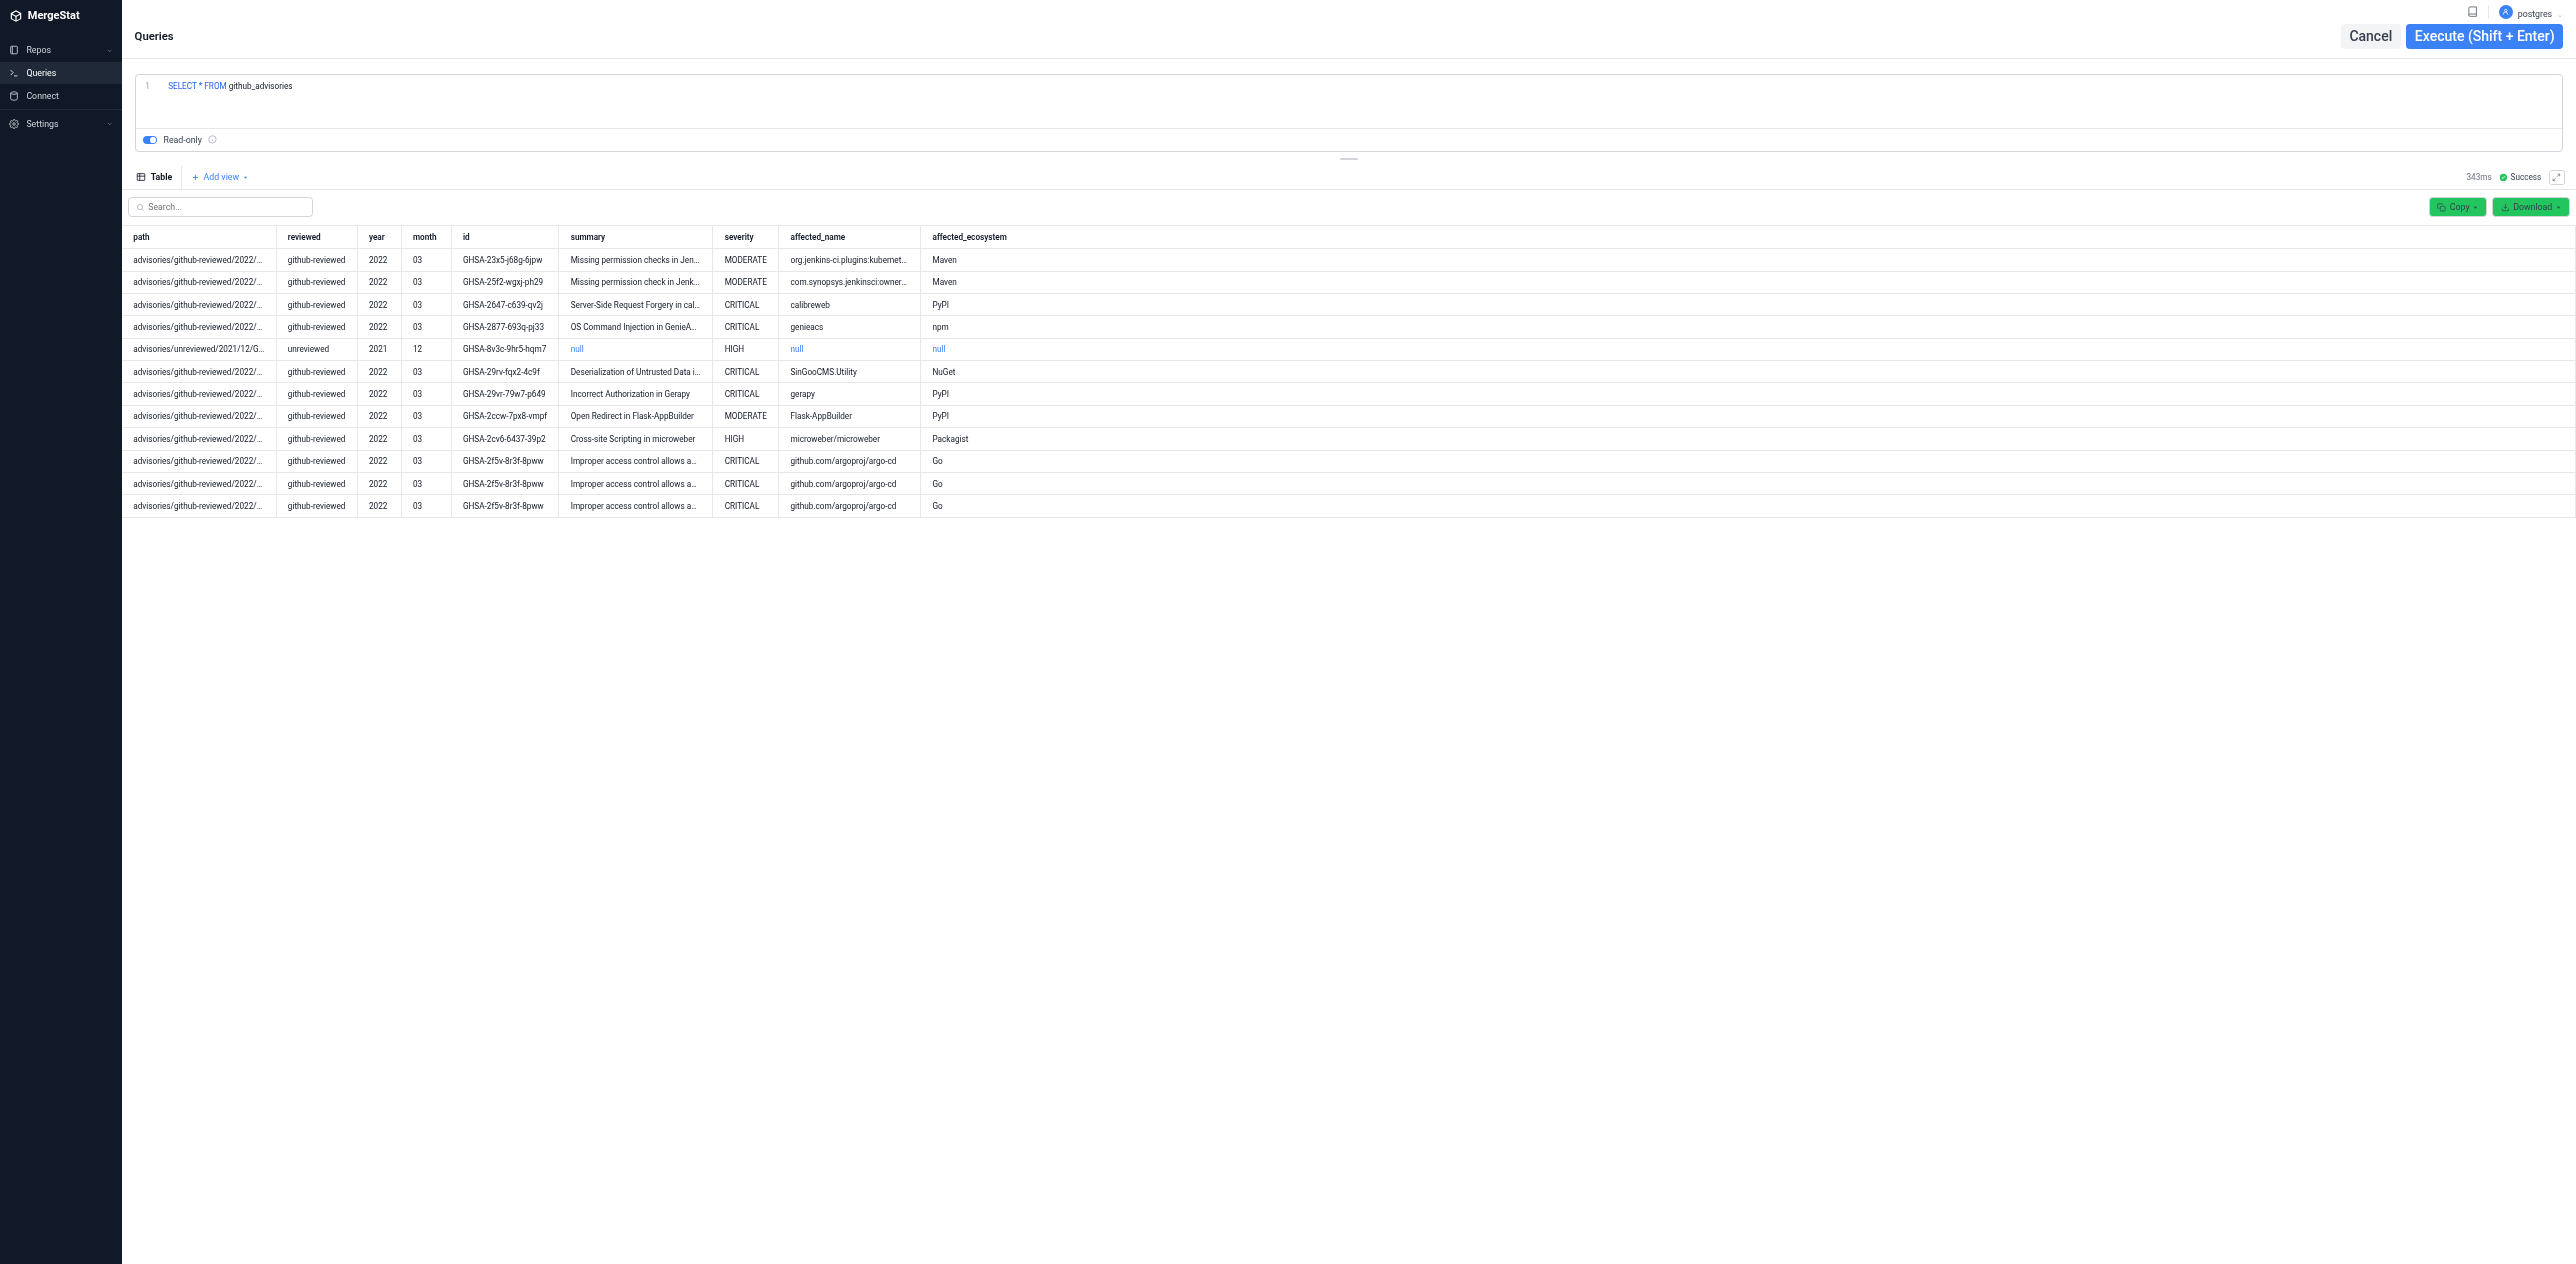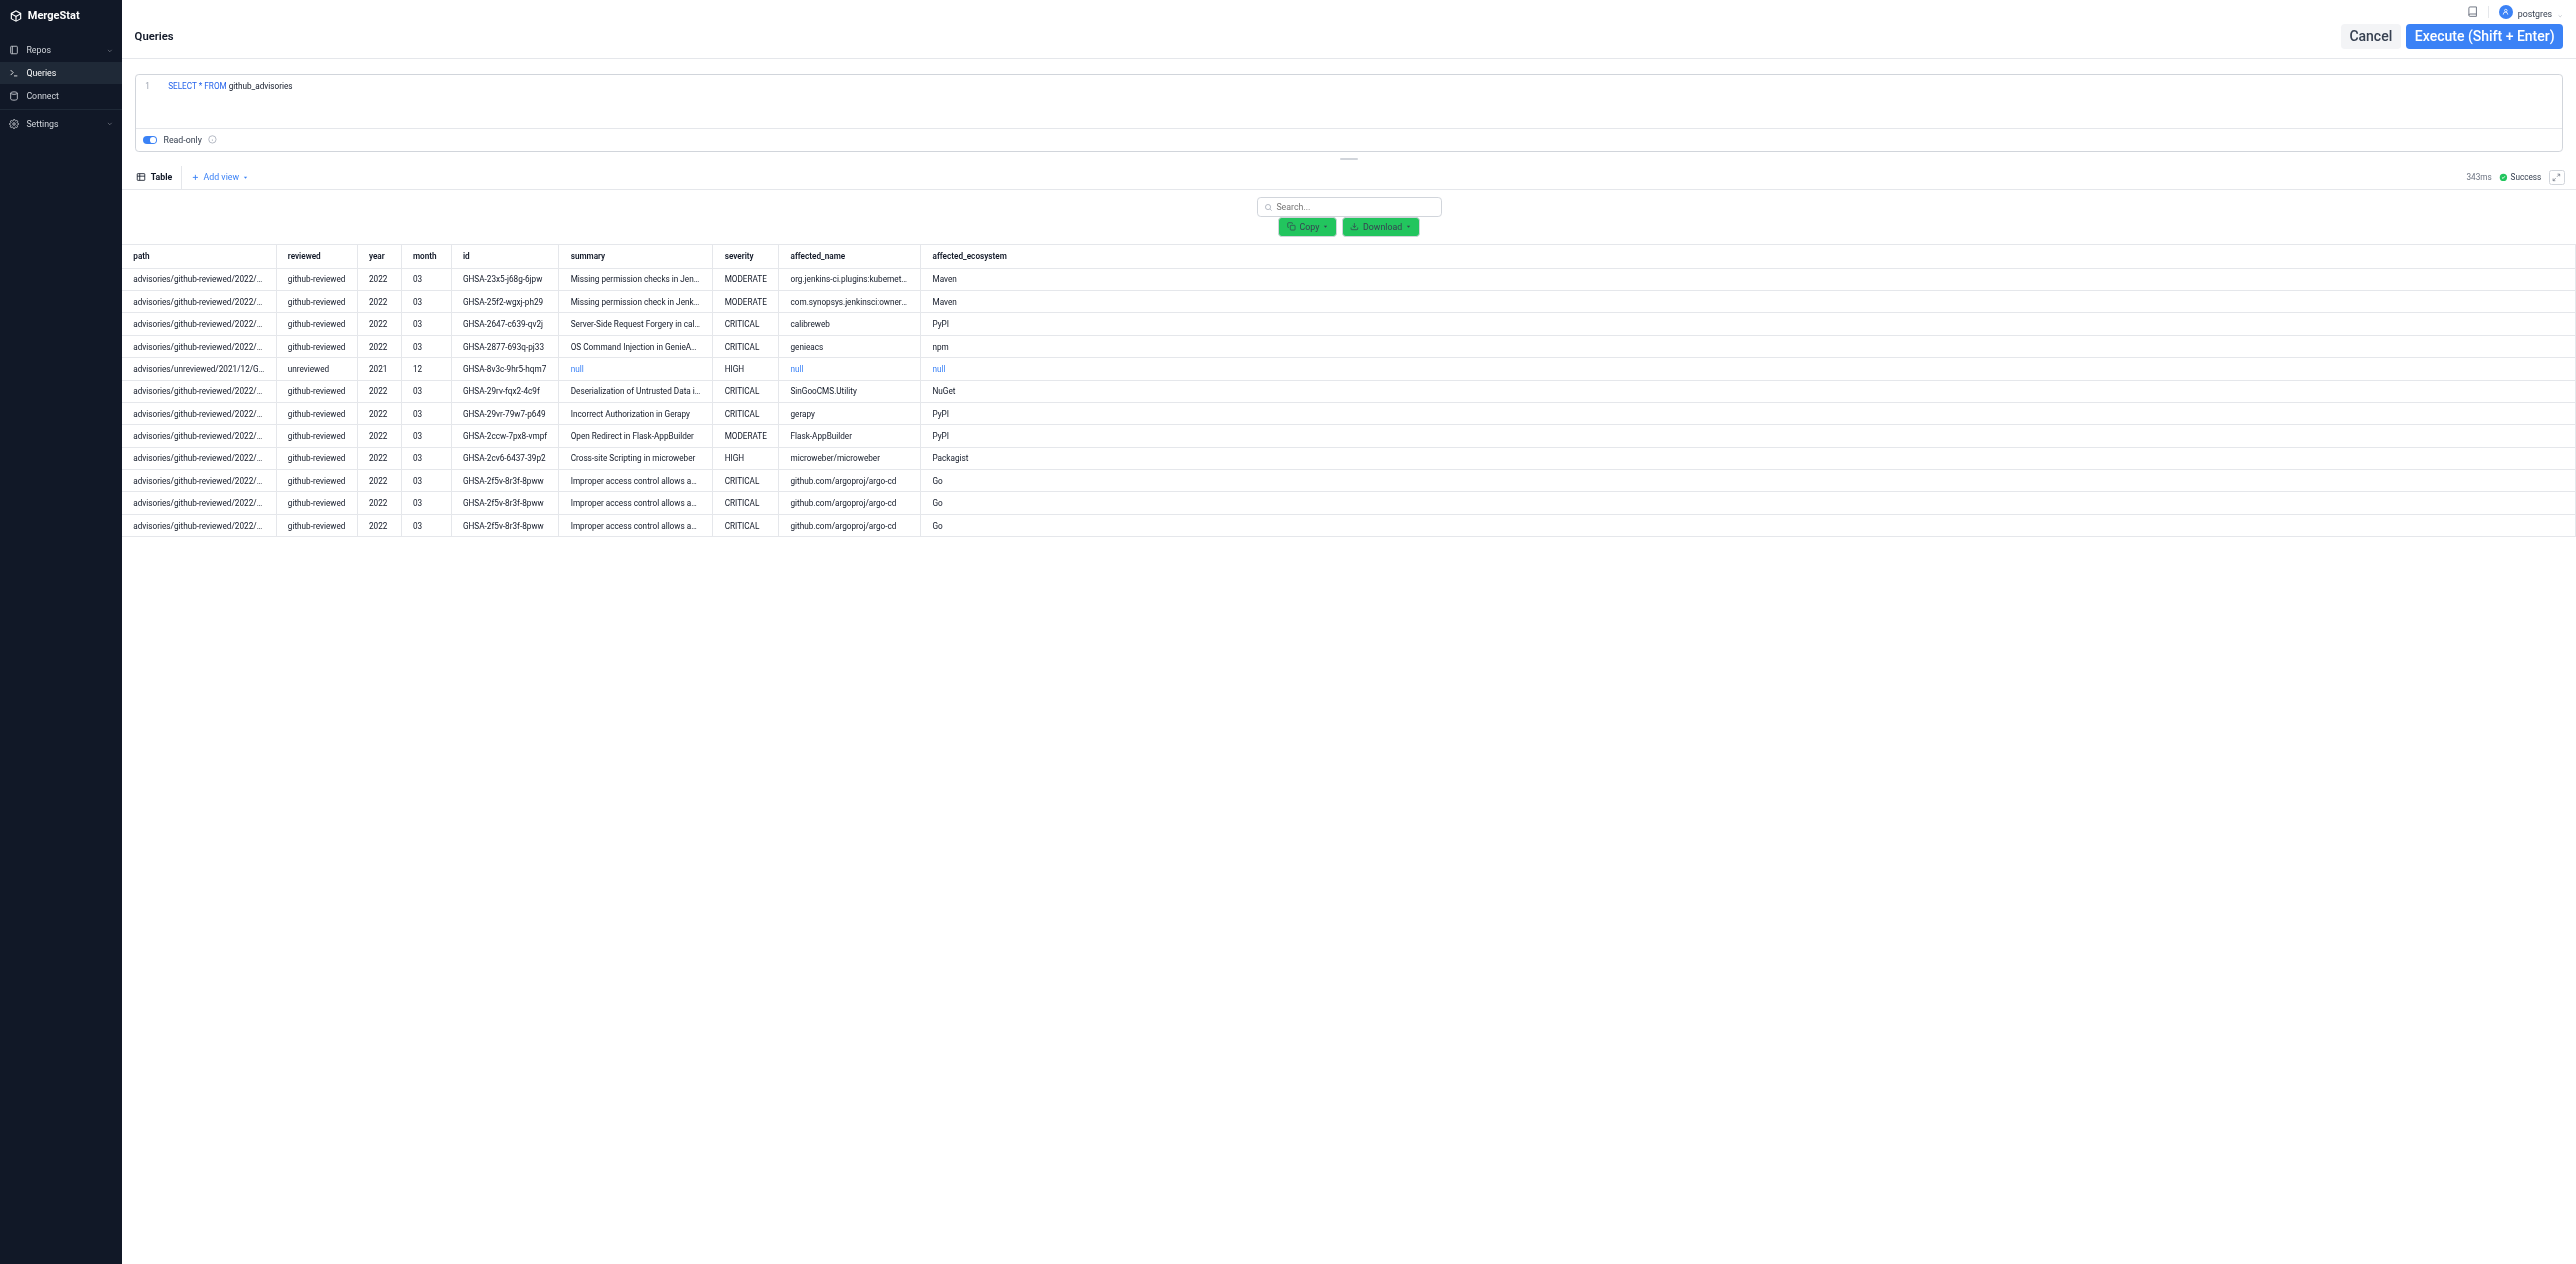--- a/index.html
+++ b/index.html
@@ -51,21 +51,21 @@
     .tab { display: flex; align-items: center; gap: 5px; padding: 6.3px 8.8px; font-size: 8.8px; border-right: 0.6px solid #e5e7eb; cursor: pointer; }
     .tab.active { font-weight: 700; }
     .add-view { display: flex; align-items: center; gap: 3.8px; padding: 6.3px 8.8px; color: #3b82f6; font-size: 8.8px; cursor: pointer; }
     .tabs-spacer { flex: 1; }
     .status-area { display: flex; align-items: center; gap: 7.6px; padding: 0 6.3px; font-size: 8.2px; }
     .status-time { color: #6b7280; }
     .status-success { display: flex; align-items: center; gap: 2.5px; color: #374151; }
     .check-icon { color: #22c55e; }
     .expand-btn { border: 0.6px solid #d1d5db; border-radius: 2.5px; padding: 2.5px; cursor: pointer; display: flex; }
     
-    .controls-row { display: flex; align-items: center; justify-content: space-between; padding: 7.6px 6.3px; flex-direction: column; }
+    .controls-row { display: flex; align-items: center; justify-content: space-between; padding: 7.6px 6.3px; }
     .search-box { display: flex; align-items: center; gap: 3.8px; border: 0.6px solid #d1d5db; border-radius: 3.8px; padding: 3.8px 6.3px; width: 185px; }
     .search-box input { border: none; outline: none; font-size: 8.8px; flex: 1; }
     .control-actions { display: flex; gap: 5px; }
     .btn-outline { border: 0.6px solid #d1d5db; background: #22c55e; color: #374151; display: flex; align-items: center; gap: 3.8px; padding: 3.8px 7.6px; border-radius: 3.8px; font-size: 8.8px; cursor: pointer; }
     
     .table-wrap { flex: 1; overflow: auto; border-top: 0.6px solid #e5e7eb; }
     table { border-collapse: collapse; width: max-content; min-width: 100%; font-size: 8.2px; }
     th { text-align: left; font-weight: 600; padding: 6.3px 11.3px; border-right: 0.6px solid #e5e7eb; border-bottom: 0.6px solid #e5e7eb; background: #fff; position: sticky; top: 0; white-space: nowrap; }
     td { padding: 5.7px 11.3px; border-right: 0.6px solid #e5e7eb; border-bottom: 0.6px solid #e5e7eb; white-space: nowrap; overflow: hidden; text-overflow: ellipsis; max-width: 189px; }
     .col-path { width: 154px; max-width: 154px; }

